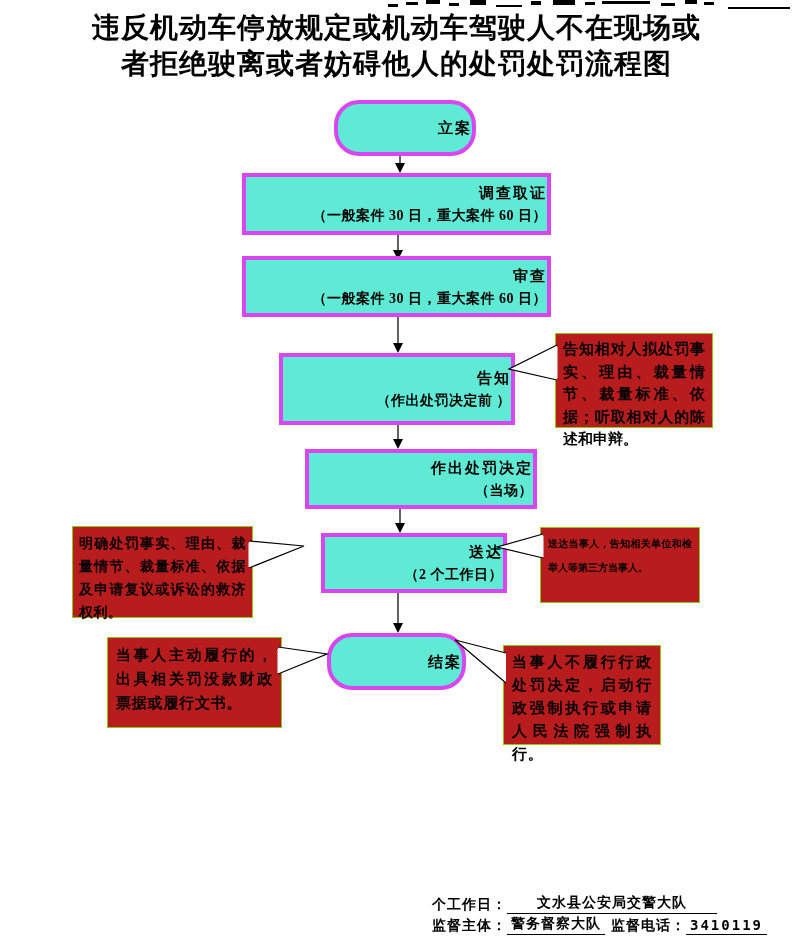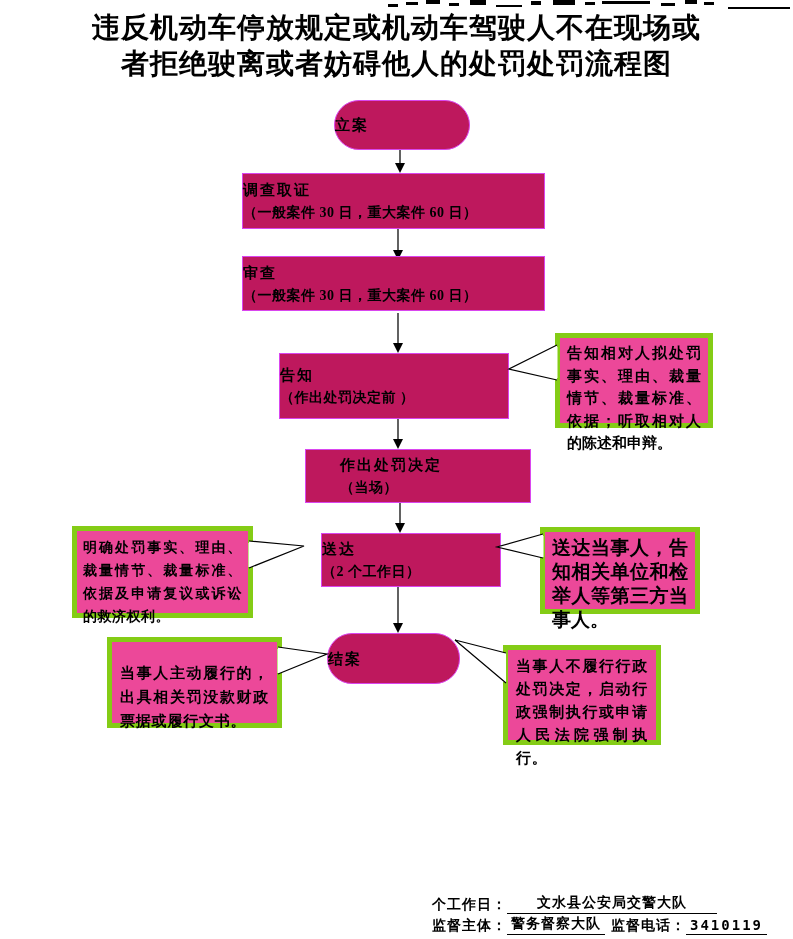--- a/index.html
+++ b/index.html
@@ -13,43 +13,43 @@
   .title{
     position:absolute;left:0;top:12px;width:100%;text-align:center;
     font-family:Liberation Mono, monospace;font-weight:700;
     font-size:28px;line-height:36px;letter-spacing:1px;margin:0;
   }
   
   .wires{position:absolute;left:0;top:0;z-index:1;pointer-events:none;}
   .pointers{position:absolute;left:0;top:0;z-index:3;pointer-events:none;}
   
   .node{
-    position:absolute;z-index:2;background:#be185d;border:1px solid #d946ef;
-    display:flex;flex-direction:column;align-items:flex-start;justify-content:center;
+    position:absolute;z-index:2;background:#5eead4;border:4px solid #d946ef;
+    display:flex;flex-direction:column;align-items:flex-end;justify-content:center;
     text-align:center;font-weight:600;
   }
   .node .node-label{font-size:15px;line-height:24px;letter-spacing:2px;}
   .node .node-sub{font-size:14px;line-height:22px;letter-spacing:0.5px;}
   .stadium{border-radius:25px;}
   #n-start   {left:334px;top:100px;width:134px;height:48px;}
   #n-invest  {left:242px;top:173px;width:301px;height:54px;}
   #n-review  {left:242px;top:256px;width:301px;height:53px;}
   #n-notify  {left:279px;top:353px;width:228px;height:64px;}
   #n-decide  {left:305px;top:449px;width:190px;height:52px;padding-left:34px;}
   #n-deliver {left:321px;top:533px;width:178px;height:52px;}
   #n-close   {left:327px;top:633px;width:131px;height:49px;}
   
   .callout{
-    position:absolute;z-index:2;background:#ec4899;border:5px solid #84cc16;
+    position:absolute;z-index:2;background:#b91c1c;border:1px solid #84cc16;
     font-weight:600;box-sizing:border-box;text-align:justify;
   }
   #c-notify-right{left:555px;top:333px;width:158px;height:95px;font-size:15px;line-height:22.5px;padding:4px 7px;}
   #c-deliver-left{left:72px;top:526px;width:181px;height:92px;font-size:14px;line-height:23px;padding:5px 6px;letter-spacing:0.5px;}
-  #c-deliver-right{left:540px;top:527px;width:160px;height:87px;font-size:19px;line-height:24px;padding:4px 7px;}
-  #c-close-left{left:107px;top:637px;width:175px;height:91px;font-size:15px;line-height:24px;padding:19px 8px;letter-spacing:0.8px;}
+  #c-deliver-right{left:540px;top:527px;width:160px;height:76px;font-size:10px;line-height:24px;padding:4px 7px;}
+  #c-close-left{left:107px;top:637px;width:175px;height:91px;font-size:15px;line-height:24px;padding:5px 8px;letter-spacing:0.8px;}
   #c-close-right{left:503px;top:645px;width:158px;height:100px;font-size:15px;line-height:23px;padding:5px 8px;letter-spacing:0.8px;}
   
   .footer{position:absolute;left:432px;top:894px;z-index:2;font-size:14px;font-weight:700;letter-spacing:1px;}
   .footer .frow{display:flex;align-items:flex-end;height:20px;margin-bottom:1px;white-space:nowrap;}
   .footer .flabel{display:inline-block;}
   .footer .fval{
     display:inline-block;border-bottom:1.6px solid #000;text-align:center;
     padding:0 4px 1px 4px;
   }
   .footer .w-org{min-width:202px;}

